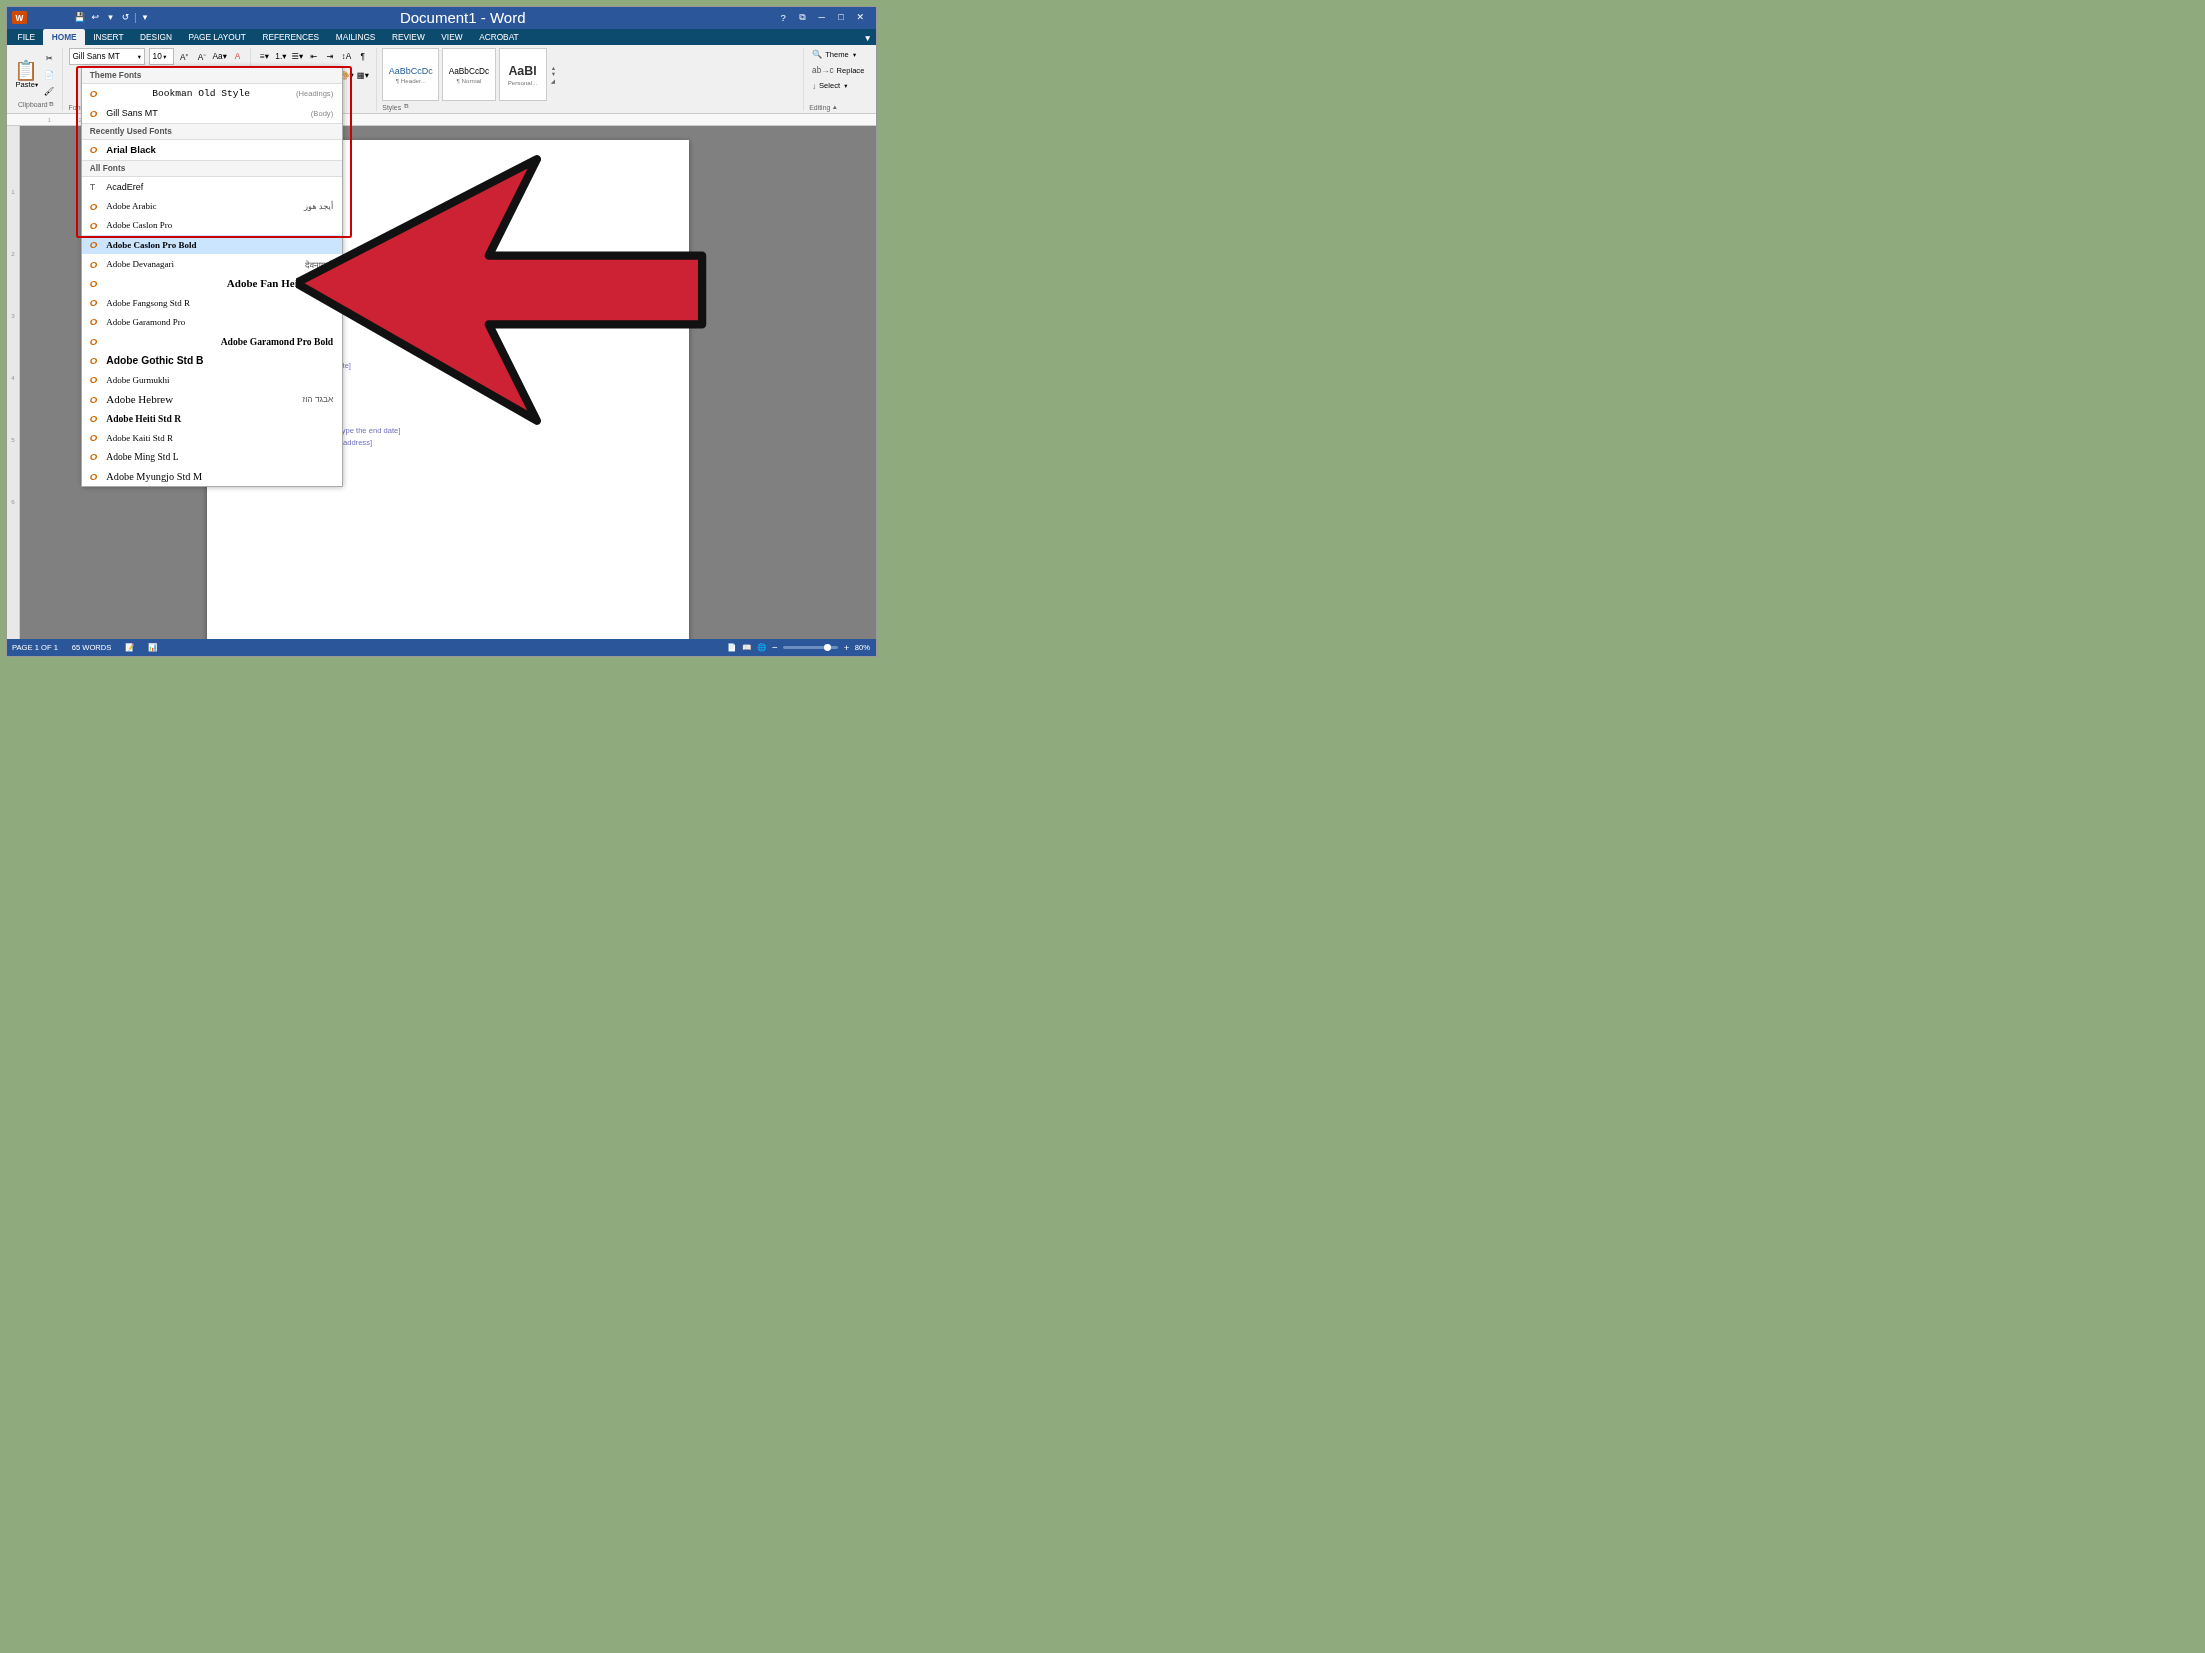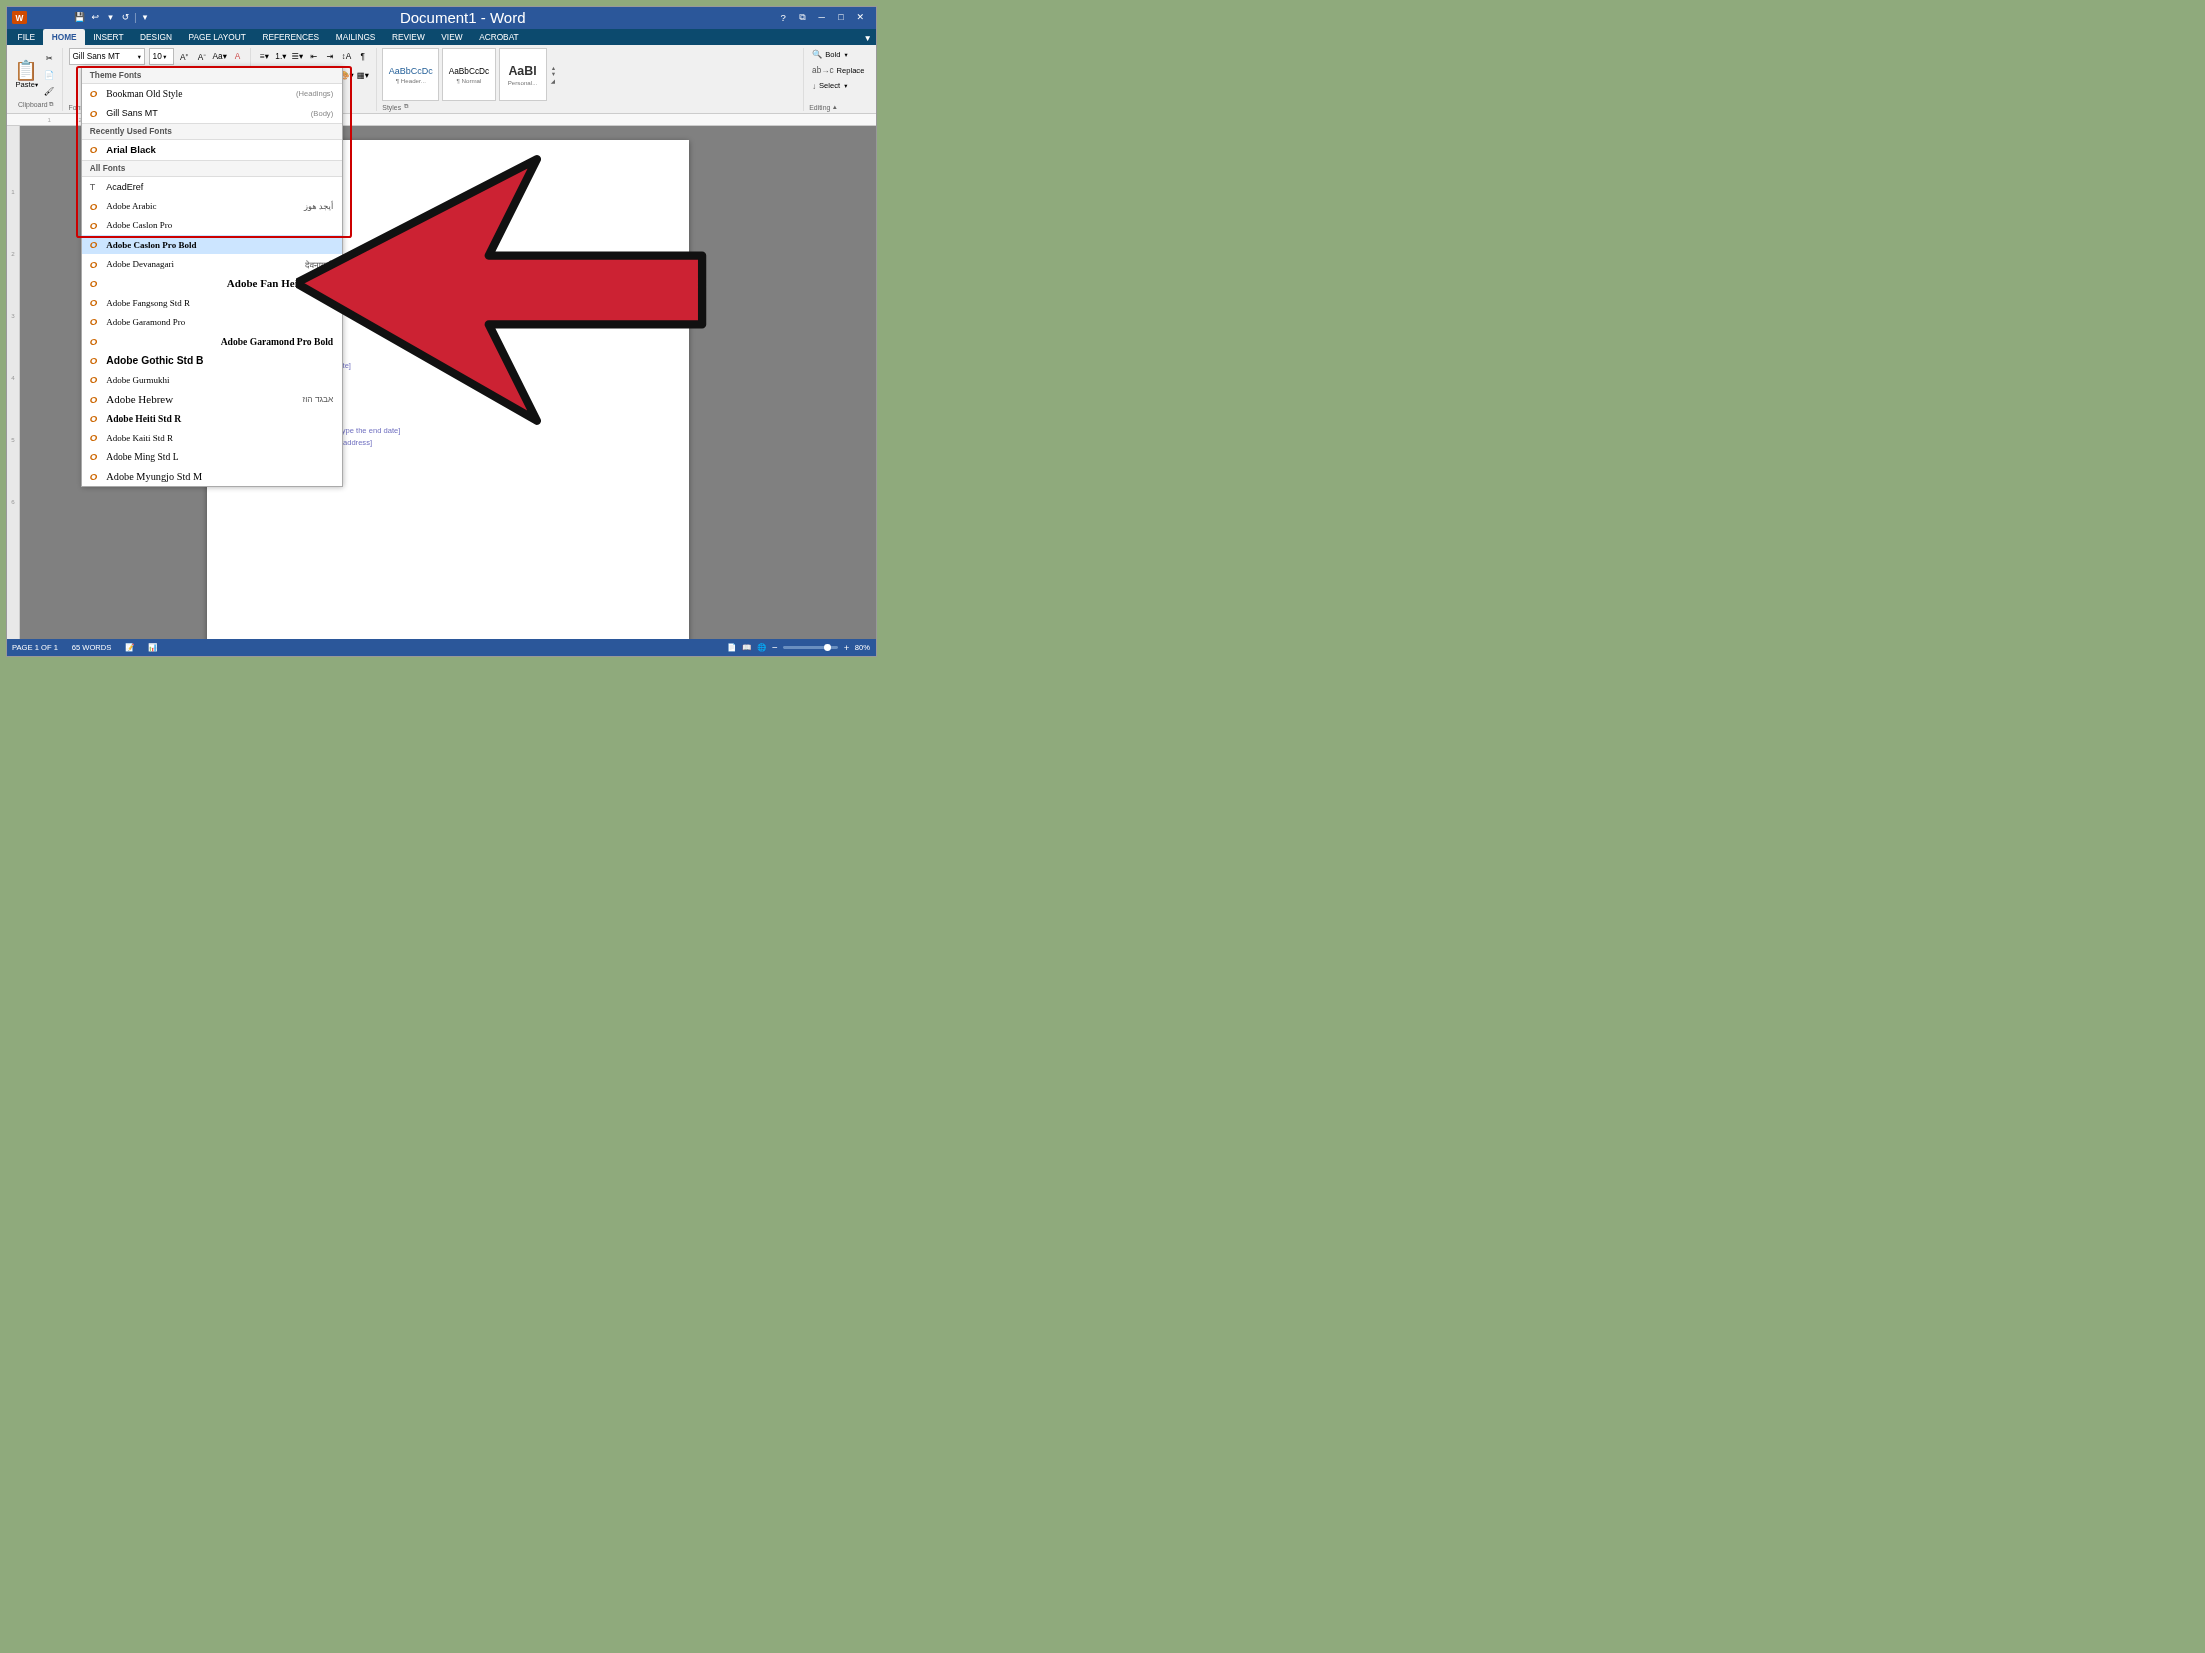--- a/index.html
+++ b/index.html
@@ -321,21 +321,21 @@
       font-size: 8.3px;
       margin-left: 5.5px;
     }
     .font-item-label {
       color: #888;
       font-size: 7.6px;
       margin-left: auto;
     }
 
     
-    .f-bookman { font-family: Liberation Serif, serif; font-size: 9.6px; }
+    .f-bookman { font-family: Liberation Mono, monospace; font-size: 9.6px; text-align: center; }
     .f-gillsans { font-family: 'Gill Sans MT', 'Gill Sans', sans-serif; font-size: 9px; }
     .f-arial-black { font-family: 'Arial Black', Arial, sans-serif; font-size: 9.6px; font-weight: 900; }
     .f-adobe-arabic { font-family: serif; font-size: 9px; }
     .f-adobe-caslon { font-family: 'Adobe Caslon Pro', 'Caslon', serif; font-size: 9px; }
     .f-adobe-caslon-bold { font-family: 'Adobe Caslon Pro', 'Caslon', serif; font-size: 9px; font-weight: bold; }
     .f-adobe-devanagari { font-family: serif; font-size: 9px; }
     .f-adobe-fan { font-family: serif; font-size: 11px; font-weight: bold; text-align: right; }
     .f-adobe-fangsong { font-family: serif; font-size: 9px; }
     .f-adobe-garamond { font-family: 'Adobe Garamond Pro', 'Garamond', serif; font-size: 9px; }
     .f-adobe-garamond-bold { font-family: 'Adobe Garamond Pro', 'Garamond', serif; font-size: 9.6px; font-weight: bold; text-align: right; }
@@ -594,21 +594,21 @@
       <div style="display:flex; align-items:center; gap:1.4px; margin-top:auto; width:100%;">
         <span class="ribbon-group-label">Styles</span>
         <span style="font-size:6.2px; cursor:pointer; color:#666; margin-left:1.4px;">⧉</span>
       </div>
     </div>
 
     <div class="ribbon-group" style="border-right:none; min-width:55px;">
       <div class="ribbon-group-content" style="flex-direction:column; align-items:flex-start;">
         <div class="find-btn">
           <span class="find-btn-icon">🔍</span>
-          <span>Bold</span>
+          <span>Theme</span>
           <span style="font-size:6.2px; margin-left:1.4px;">▾</span>
         </div>
         <div class="find-btn">
           <span class="find-btn-icon">ab→c</span>
           <span>Replace</span>
         </div>
         <div class="find-btn">
           <span class="find-btn-icon">↓</span>
           <span>Select</span>
           <span style="font-size:6.2px; margin-left:1.4px;">▾</span>

